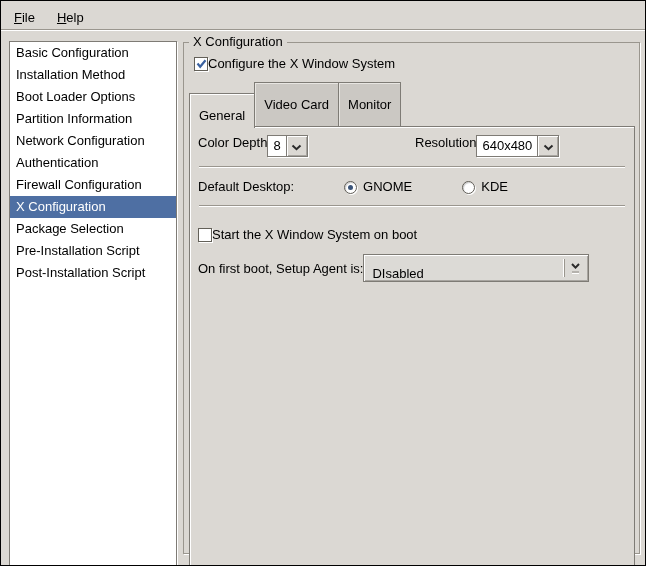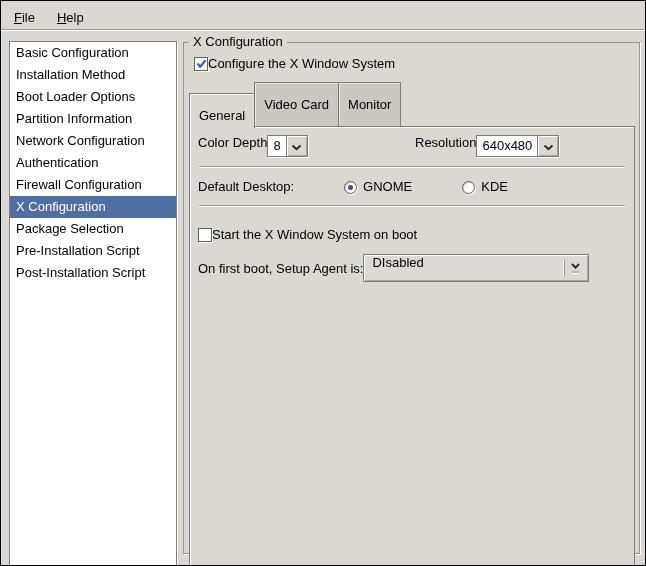--- a/index.html
+++ b/index.html
@@ -121,21 +121,21 @@
   }
 
   .startx-row { margin-top:20px; }
 
   .setup-row { display:flex; align-items:center; margin-top:12px; }
   .optionmenu {
     width:226px; height:28px;
     background:#dcdad6;
     border:1px solid #7e7b75;
     box-shadow:inset 1px 1px 0 #fff, inset -1px -1px 0 #a8a5a0;
-    display:flex; align-items:flex-start; padding-left:8px;
+    display:flex; align-items:flex-end; padding-left:8px;
     cursor:default;
   }
   .om-value { flex:1; }
   .om-ind {
     width:21px; align-self:stretch; margin:4px 3px 4px 0;
     border-left:1px solid #9a968e; box-shadow:-1px 0 0 #fff;
     display:flex; flex-direction:column; align-items:center; justify-content:center; gap:2px;
   }
   .om-dash { width:7px; height:2px; background:#b5b2ad; box-shadow:0 1px 0 #fff; }
 </style>

